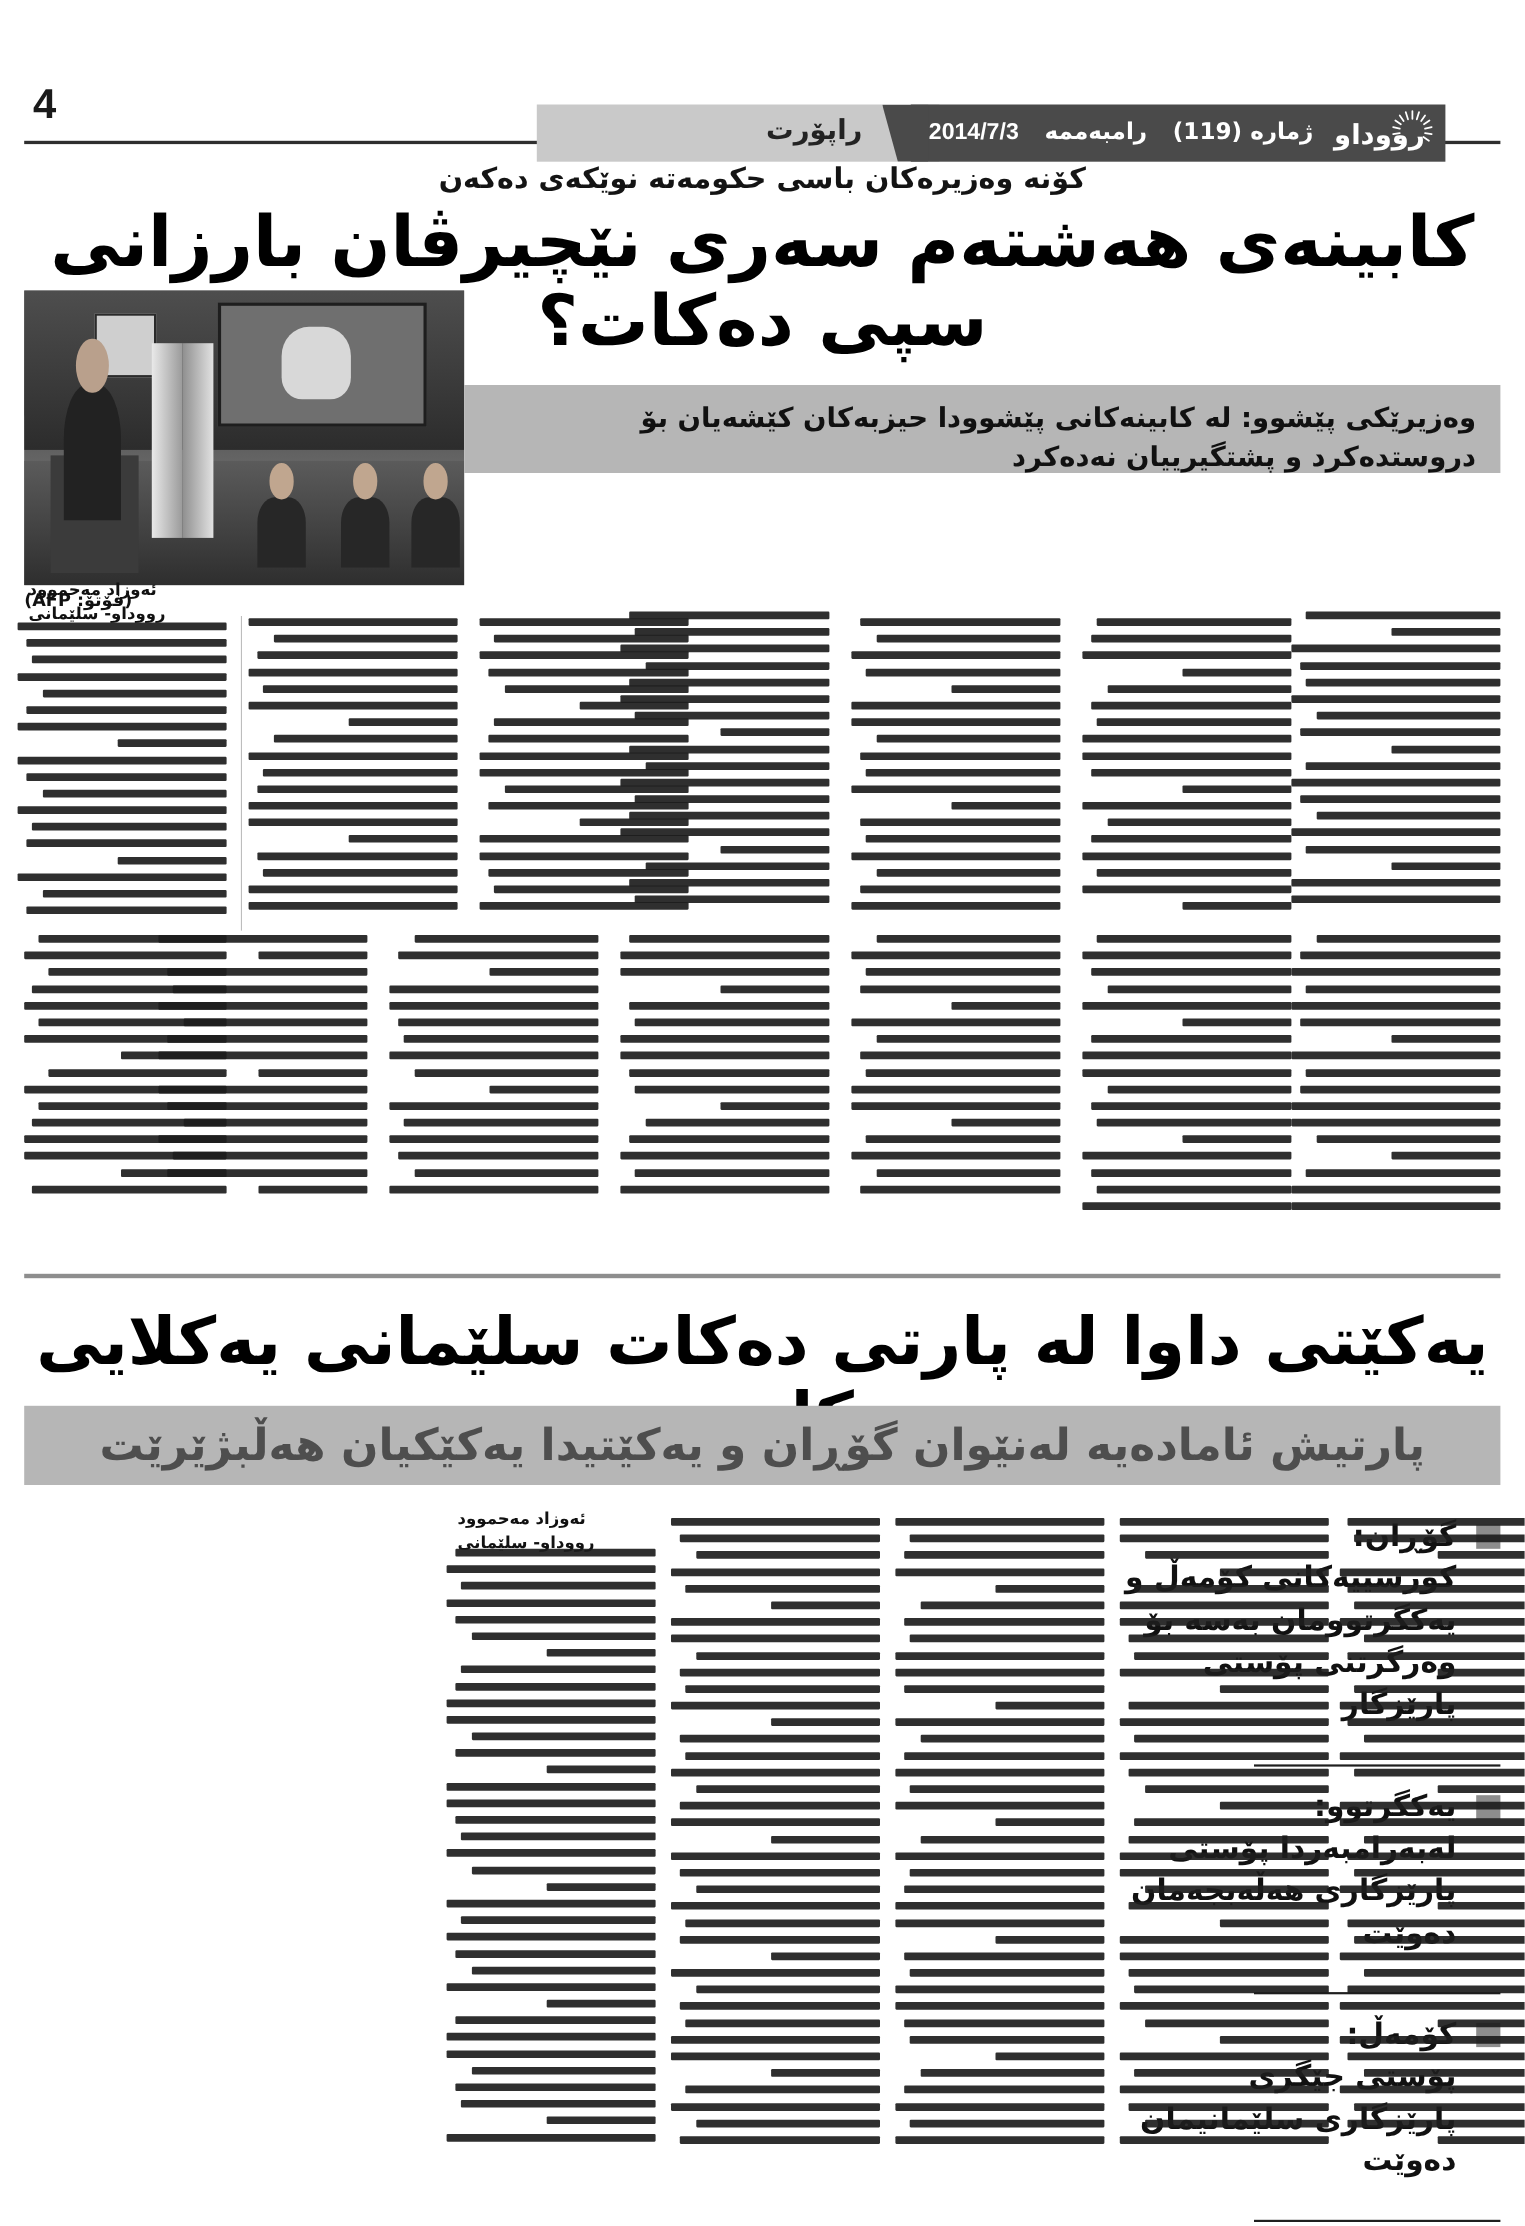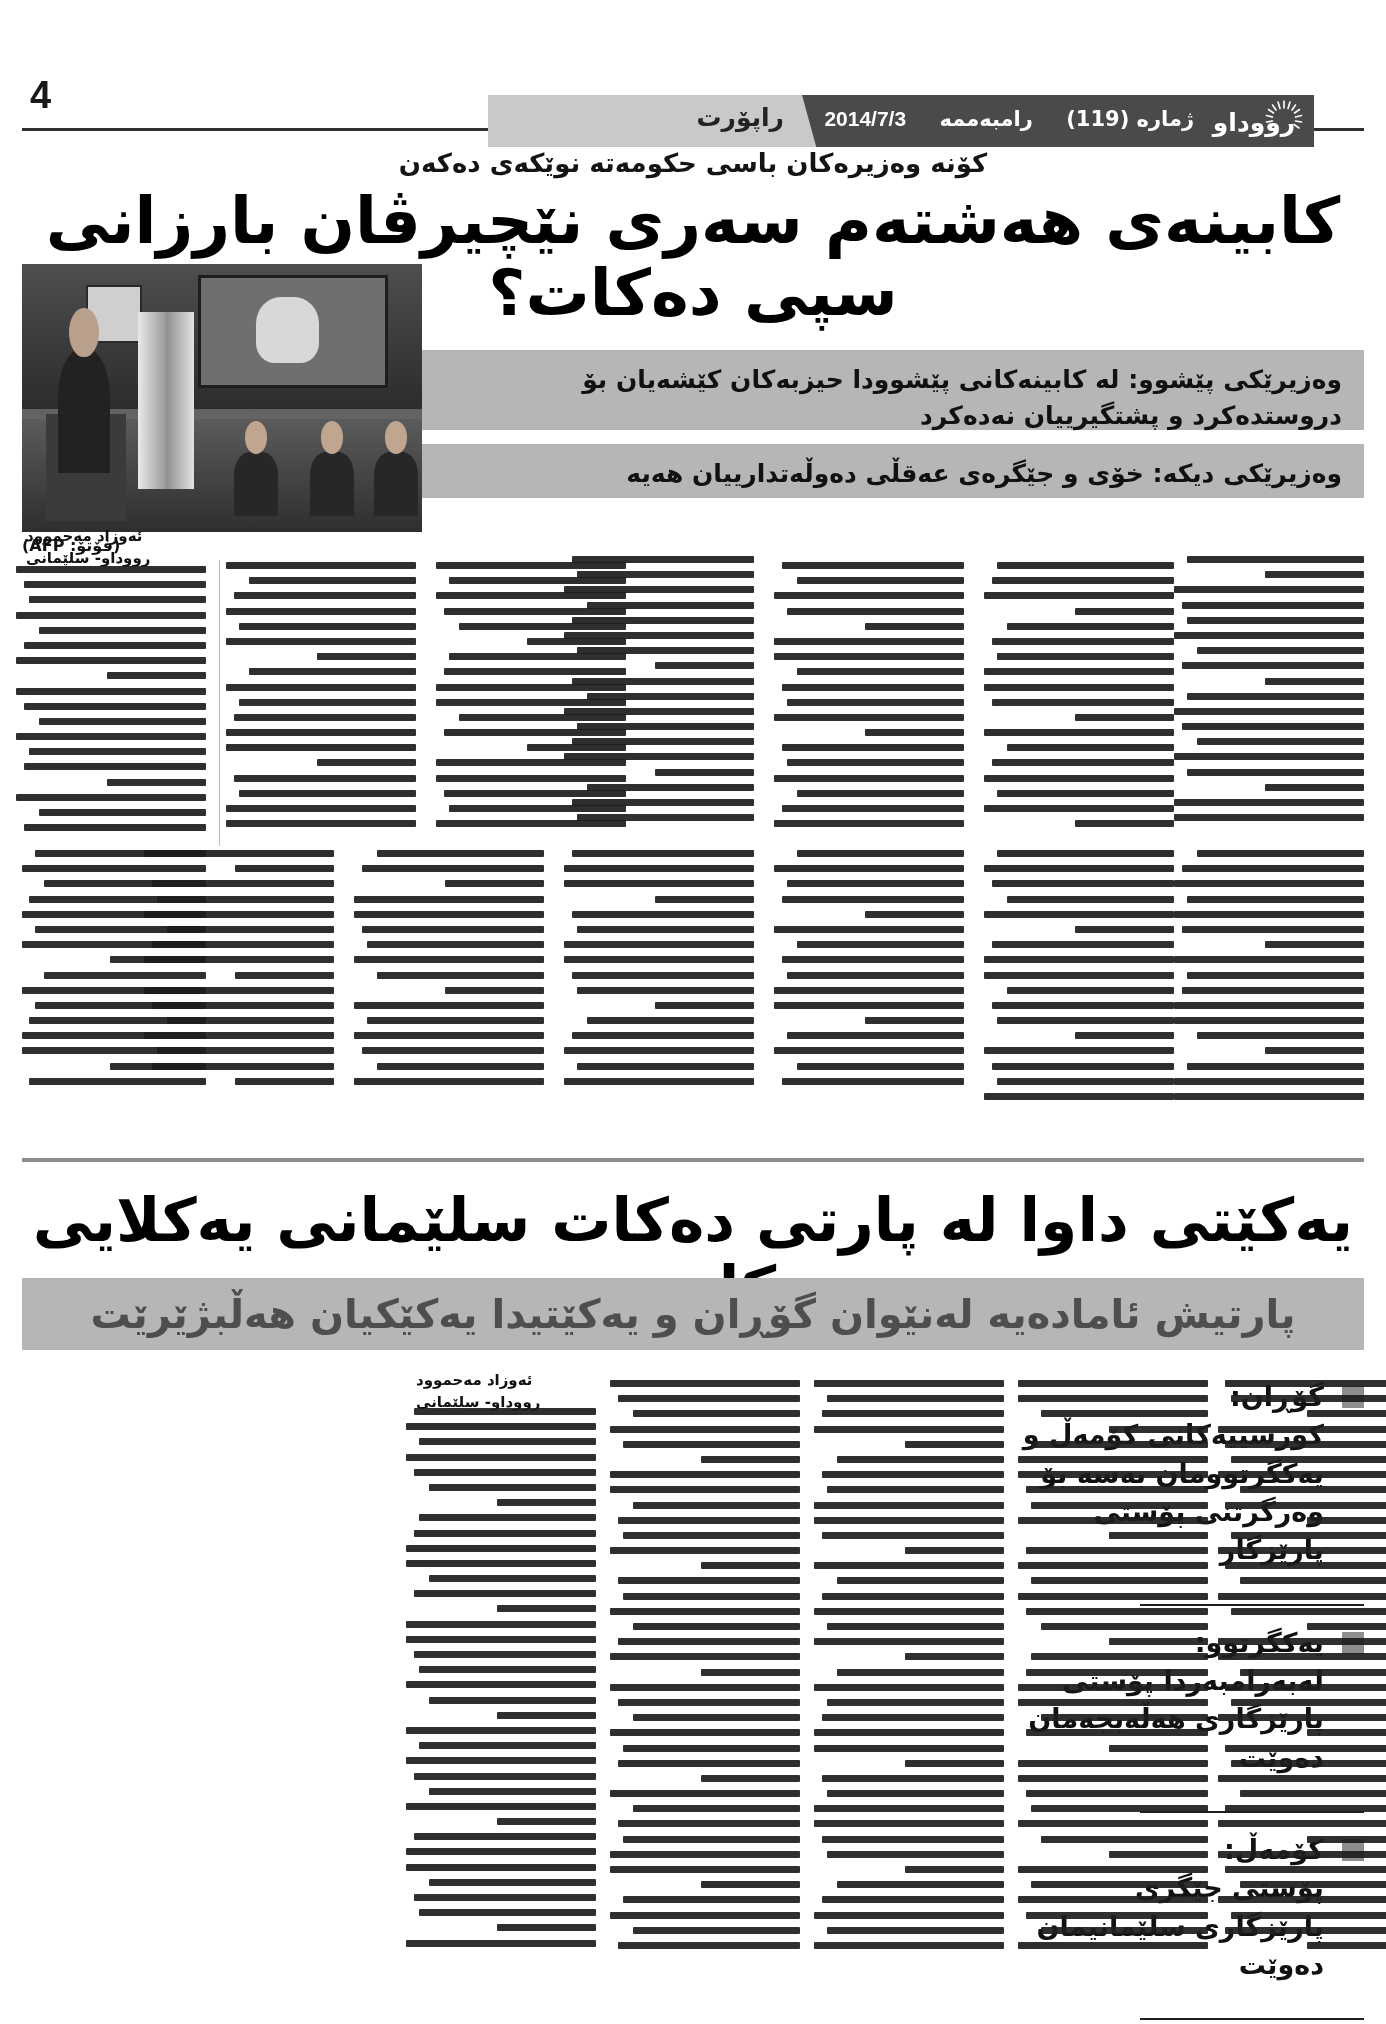--- a/index.html
+++ b/index.html
@@ -34,21 +34,21 @@
   }
   .hb-report{
     position:absolute;right:530px;top:8px;
     font-size:25px;font-weight:700;color:#232323;letter-spacing:0;
   }
   .hb-date{
     position:absolute;right:120px;top:12px;
     font-size:21px;font-weight:700;color:#ffffff;white-space:nowrap;
     direction:rtl;
   }
-  .hb-date span{margin-left:26px;}
+  .hb-date span{margin-left:16px;}
   .hb-date .dt{font-family:"Liberation Sans",sans-serif;}
   .logo{
     position:absolute;right:6px;top:2px;width:108px;height:48px;
   }
 
   
   .kicker{
     position:absolute;right:22px;top:148px;width:1342px;
     text-align:center;font-size:26px;font-weight:700;color:#141414;
   }
@@ -199,21 +199,20 @@
       <div class="man"></div>
     <div class="flag1"></div>
       <div class="flag2"></div>
     <div class="s1"></div>
       <div class="s2"></div>
       <div class="s3"></div>
   </div>
   <div class="caption">(فۆتۆ: AFP)</div>
 
   <div class="subbox" id="subbox1">وه‌زیرێكی پێشوو: له‌ كابینه‌كانی پێشوودا حیزبه‌كان كێشه‌یان بۆ دروستده‌كرد و پشتگیرییان نه‌ده‌كرد</div>
-  <div class="subbox" id="subbox2">وه‌زیرێكی دیكه‌: خۆی و جێگره‌ی عه‌قڵی ده‌وڵه‌تدارییان هه‌یه</div>
 
   <div class="byline">
     <div>ئه‌وزاد مه‌حموود</div>
     <div>رووداو- سلێمانی</div>
   </div>
 
   <div class="col" id="a1c1" style="right:1180px;top:566px;height:278px;">
       <div class="ln s2"></div>
       <div class="ln s1"></div>
       <div class="ln s4"></div>

